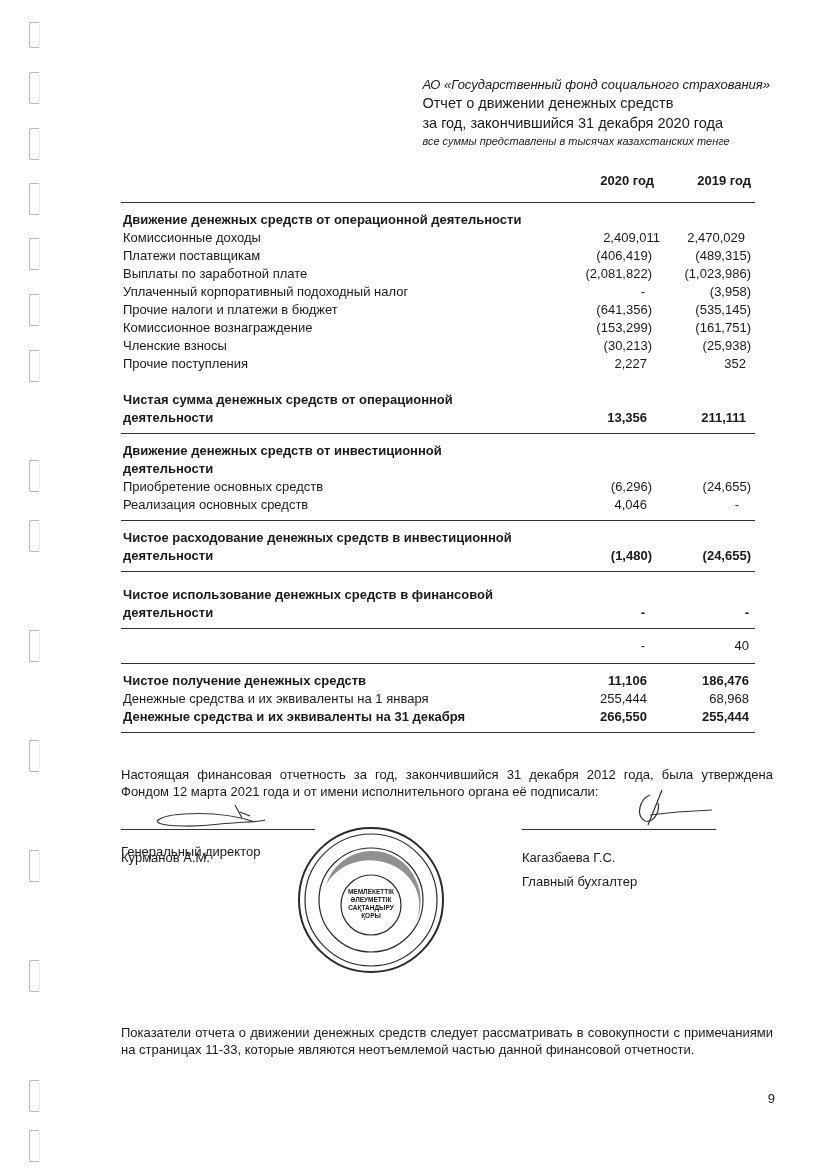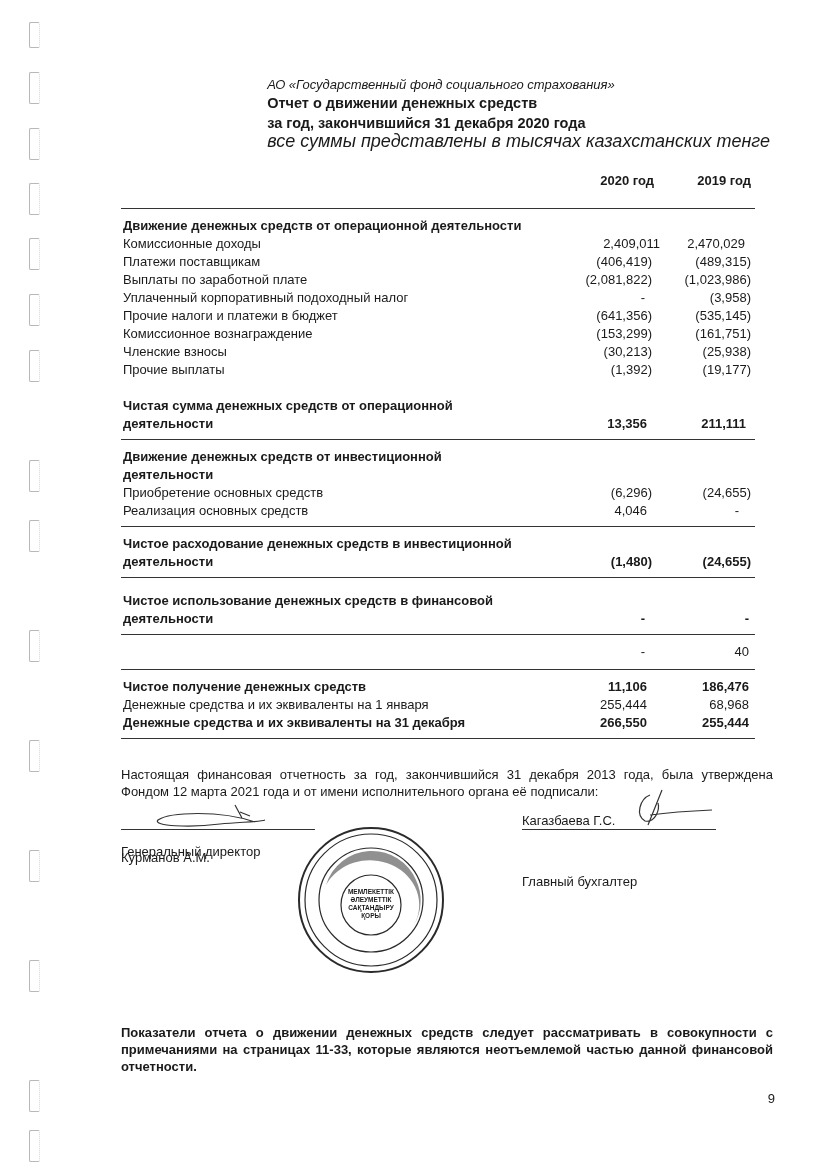--- a/index.html
+++ b/index.html
@@ -1,24 +1,24 @@
 <!DOCTYPE html>
 <html><head>
 <meta charset="utf-8">
 <style>
   html, body { margin: 0; padding: 0; background: #ffffff; }
   body { width: 827px; height: 1169px; position: relative; overflow: hidden;
          font-family: "Liberation Sans", sans-serif; color: #1a1a1a; }
   .binder { position: absolute; left: 29px; width: 9px; border: 1.5px solid #b8b8b8; border-right: 1px dotted #d8d8d8; border-radius: 2px; }
   .header { position: absolute; right: 57px; top: 76px; }
   .header .org { font-style: italic; font-size: 13px; line-height: 17px; }
-  .header .title { font-weight: bold; font-size: 14.5px; line-height: 20px; }
-  .header .note { font-style: italic; font-size: 18px; line-height: 16px; }
+  .header .title { font-weight: normal; font-size: 14.5px; line-height: 20px; }
+  .header .note { font-style: italic; font-size: 11px; line-height: 16px; }
   .table { position: absolute; left: 121px; top: 173px; width: 634px; font-size: 13px; }
-  .colhdr { height: 17px; position: relative; font-weight: bold; border-bottom: 1.5px solid #333; padding-bottom: 18px; }
+  .colhdr { height: 17px; position: relative; font-weight: bold; border-bottom: 1.5px solid #333; padding-bottom: 12px; }
   .row { position: relative; height: 18px; line-height: 18px; }
   .row .lbl { position: absolute; left: 2px; }
   .row .v1 { position: absolute; right: 103px; text-align: right; }
   .row .v2 { position: absolute; right: 4px; text-align: right; }
   .colhdr .v1 { position: absolute; right: 101px; }
   .colhdr .v2 { position: absolute; right: 4px; }
   .bold { font-weight: bold; }
   .rule { border-top: 1.5px solid #333; }
   .para { position: absolute; left: 121px; width: 652px; font-size: 13px; line-height: 17px; text-align: justify; }
   .sigline { position: absolute; height: 0; border-top: 1px solid #333; }
@@ -89,23 +89,23 @@
       <span class="lbl">Комиссионное вознаграждение</span>
       <span class="v1">(153,299)</span>
       <span class="v2">(161,751)</span>
     </div>
   <div class="row">
       <span class="lbl">Членские взносы</span>
       <span class="v1">(30,213)</span>
       <span class="v2">(25,938)</span>
     </div>
   <div class="row">
-      <span class="lbl">Прочие выплаты</span>
-      <span class="v1">(1,392)</span>
-      <span class="v2">(19,177)</span>
+      <span class="lbl">Прочие поступления</span>
+      <span class="v1" style="right:108px">2,227</span>
+      <span class="v2" style="right:9px">352</span>
     </div>
 
   <div style="height:18px"></div>
   <div class="row bold">
       <span class="lbl">Чистая сумма денежных средств от операционной</span>
     </div>
   <div class="row bold">
       <span class="lbl">деятельности</span>
       <span class="v1" style="right:108px">13,356</span>
       <span class="v2" style="right:9px">211,111</span>
@@ -178,48 +178,48 @@
     </div>
   <div class="row bold">
       <span class="lbl">Денежные средства и их эквиваленты на 31 декабря</span>
       <span class="v1" style="right:108px">266,550</span>
       <span class="v2" style="right:6px">255,444</span>
     </div>
   <div style="height:6px"></div>
   <div class="rule"></div>
 </div>
 
-<div class="para" style="top:766px;">Настоящая финансовая отчетность за год, закончившийся 31 декабря 2013 года, была утверждена Фондом 12 марта 2021 года и от имени исполнительного органа её подписали:</div>
+<div class="para" style="top:766px;">Настоящая финансовая отчетность за год, закончившийся 31 декабря 2012 года, была утверждена Фондом 12 марта 2021 года и от имени исполнительного органа её подписали:</div>
 
 <svg style="position:absolute;left:150px;top:800px" width="120" height="30" viewBox="0 0 120 30">
   <path d="M105,22 C70,10 20,12 8,20 C2,26 40,28 70,24 C90,22 110,22 115,20 M85,5 L92,18 M90,12 L100,16" stroke="#333" stroke-width="1.2" fill="none"></path>
 </svg>
 <div class="sigline" style="left:121px;top:829px;width:194px"></div>
 
 <svg style="position:absolute;left:620px;top:785px" width="100" height="45" viewBox="0 0 100 45">
   <path d="M30,10 C20,14 15,30 25,36 C35,38 40,25 38,18 M42,5 L28,40 M30,30 C45,28 70,26 92,25" stroke="#333" stroke-width="1.2" fill="none"></path>
 </svg>
 <div class="sigline" style="left:522px;top:829px;width:194px"></div>
 
 <div class="person" style="left:121px;top:849px">Курманов А.М.</div>
 <div class="person" style="left:121px;top:843px">Генеральный директор</div>
-<div class="person" style="left:522px;top:812px">Кагазбаева Г.С.</div>
+<div class="person" style="left:522px;top:849px">Кагазбаева Г.С.</div>
 <div class="person" style="left:522px;top:873px">Главный бухгалтер</div>
 
 <div style="position:absolute;left:296px;top:825px;width:150px;height:150px;">
   <svg width="150" height="150" viewBox="0 0 150 150">
     <circle cx="75" cy="75" r="72" fill="none" stroke="#2a2a2a" stroke-width="2"></circle>
     <circle cx="75" cy="75" r="66" fill="none" stroke="#2a2a2a" stroke-width="1.2"></circle>
     <circle cx="75" cy="75" r="52" fill="none" stroke="#2a2a2a" stroke-width="1.2"></circle>
     <path d="M30,60 A48,48 0 0 1 120,55 A48,48 0 0 1 118,100 A44,40 0 0 0 30,60 Z" fill="#555" opacity="0.65"></path>
     <circle cx="75" cy="80" r="30" fill="#fff" stroke="#2a2a2a" stroke-width="1.2"></circle>
   </svg>
   <div style="position:absolute;left:45px;top:63px;width:60px;text-align:center;font-size:6.5px;line-height:8px;font-weight:bold;">
     <div>МЕМЛЕКЕТТІК</div>
     <div>ӘЛЕУМЕТТІК</div>
     <div>САҚТАНДЫРУ</div>
     <div>ҚОРЫ</div>
   </div>
 </div>
 
-<div class="para" style="top:1024px;font-weight:bold;">Показатели отчета о движении денежных средств следует рассматривать в совокупности с примечаниями на страницах 11-33, которые являются неотъемлемой частью данной финансовой отчетности.</div>
+<div class="para" style="top:1024px;">Показатели отчета о движении денежных средств следует рассматривать в совокупности с примечаниями на страницах 11-33, которые являются неотъемлемой частью данной финансовой отчетности.</div>
 
 <div class="pagenum">9</div>
 
 </body></html>

